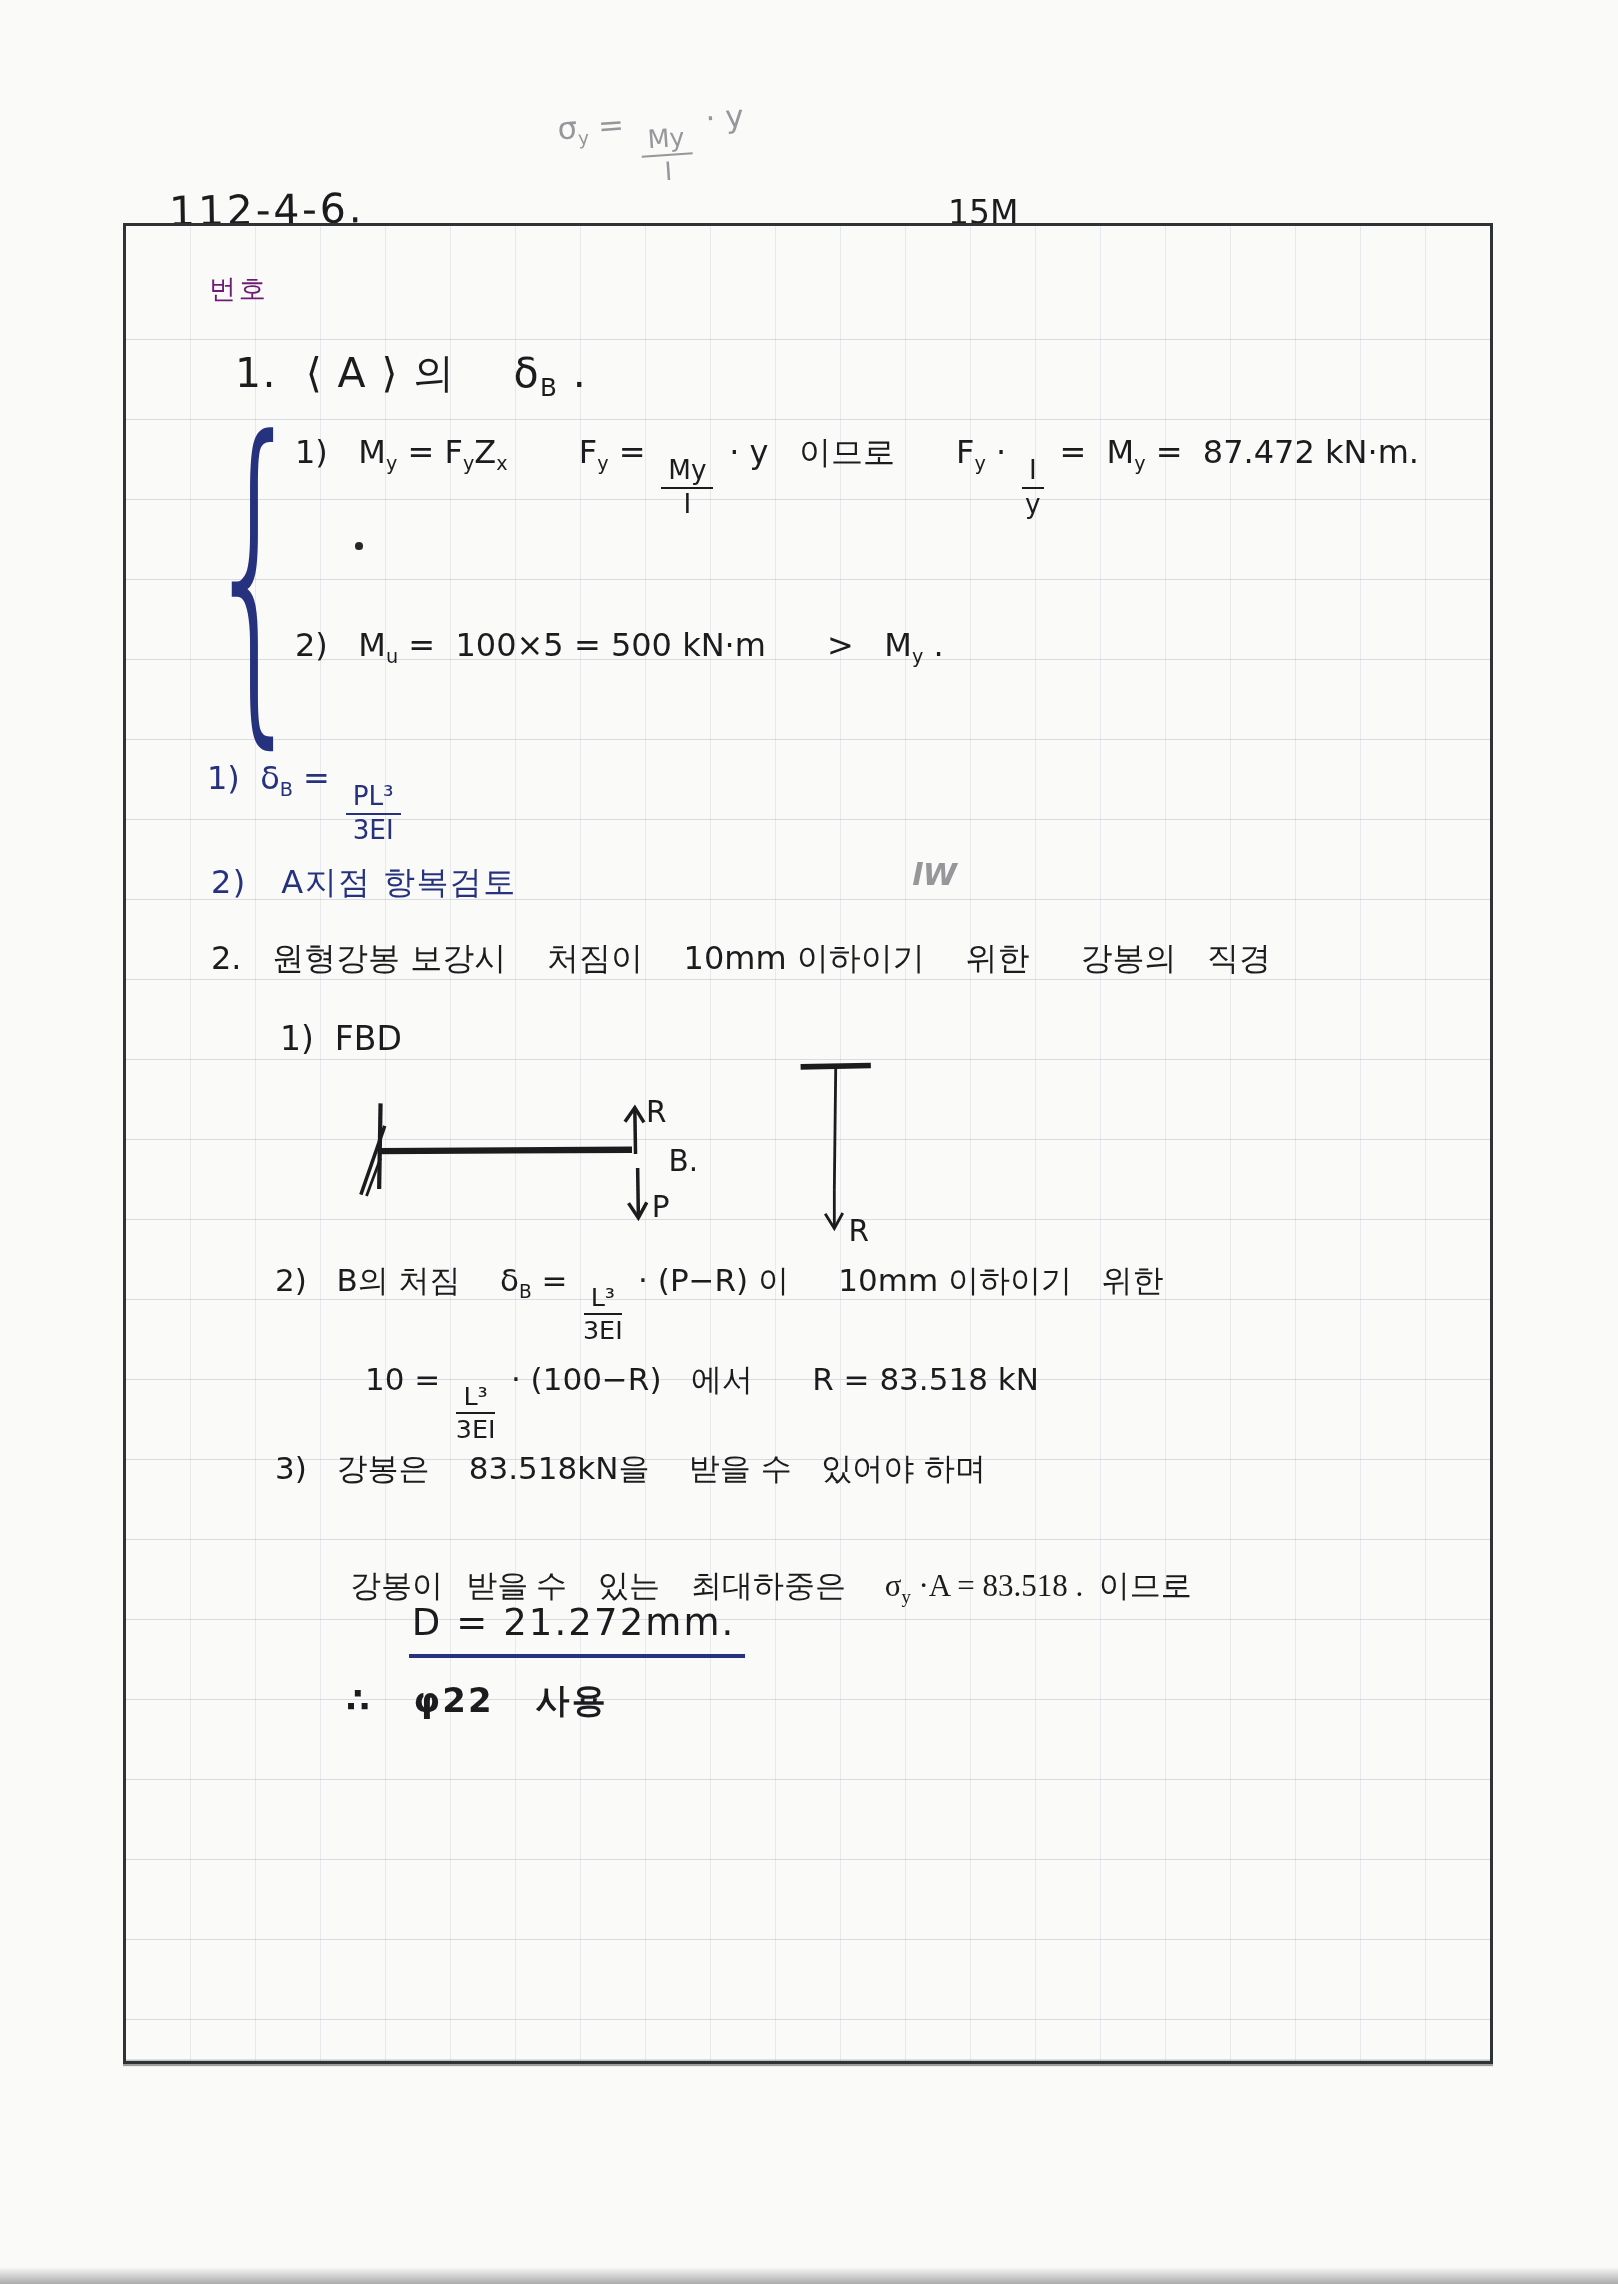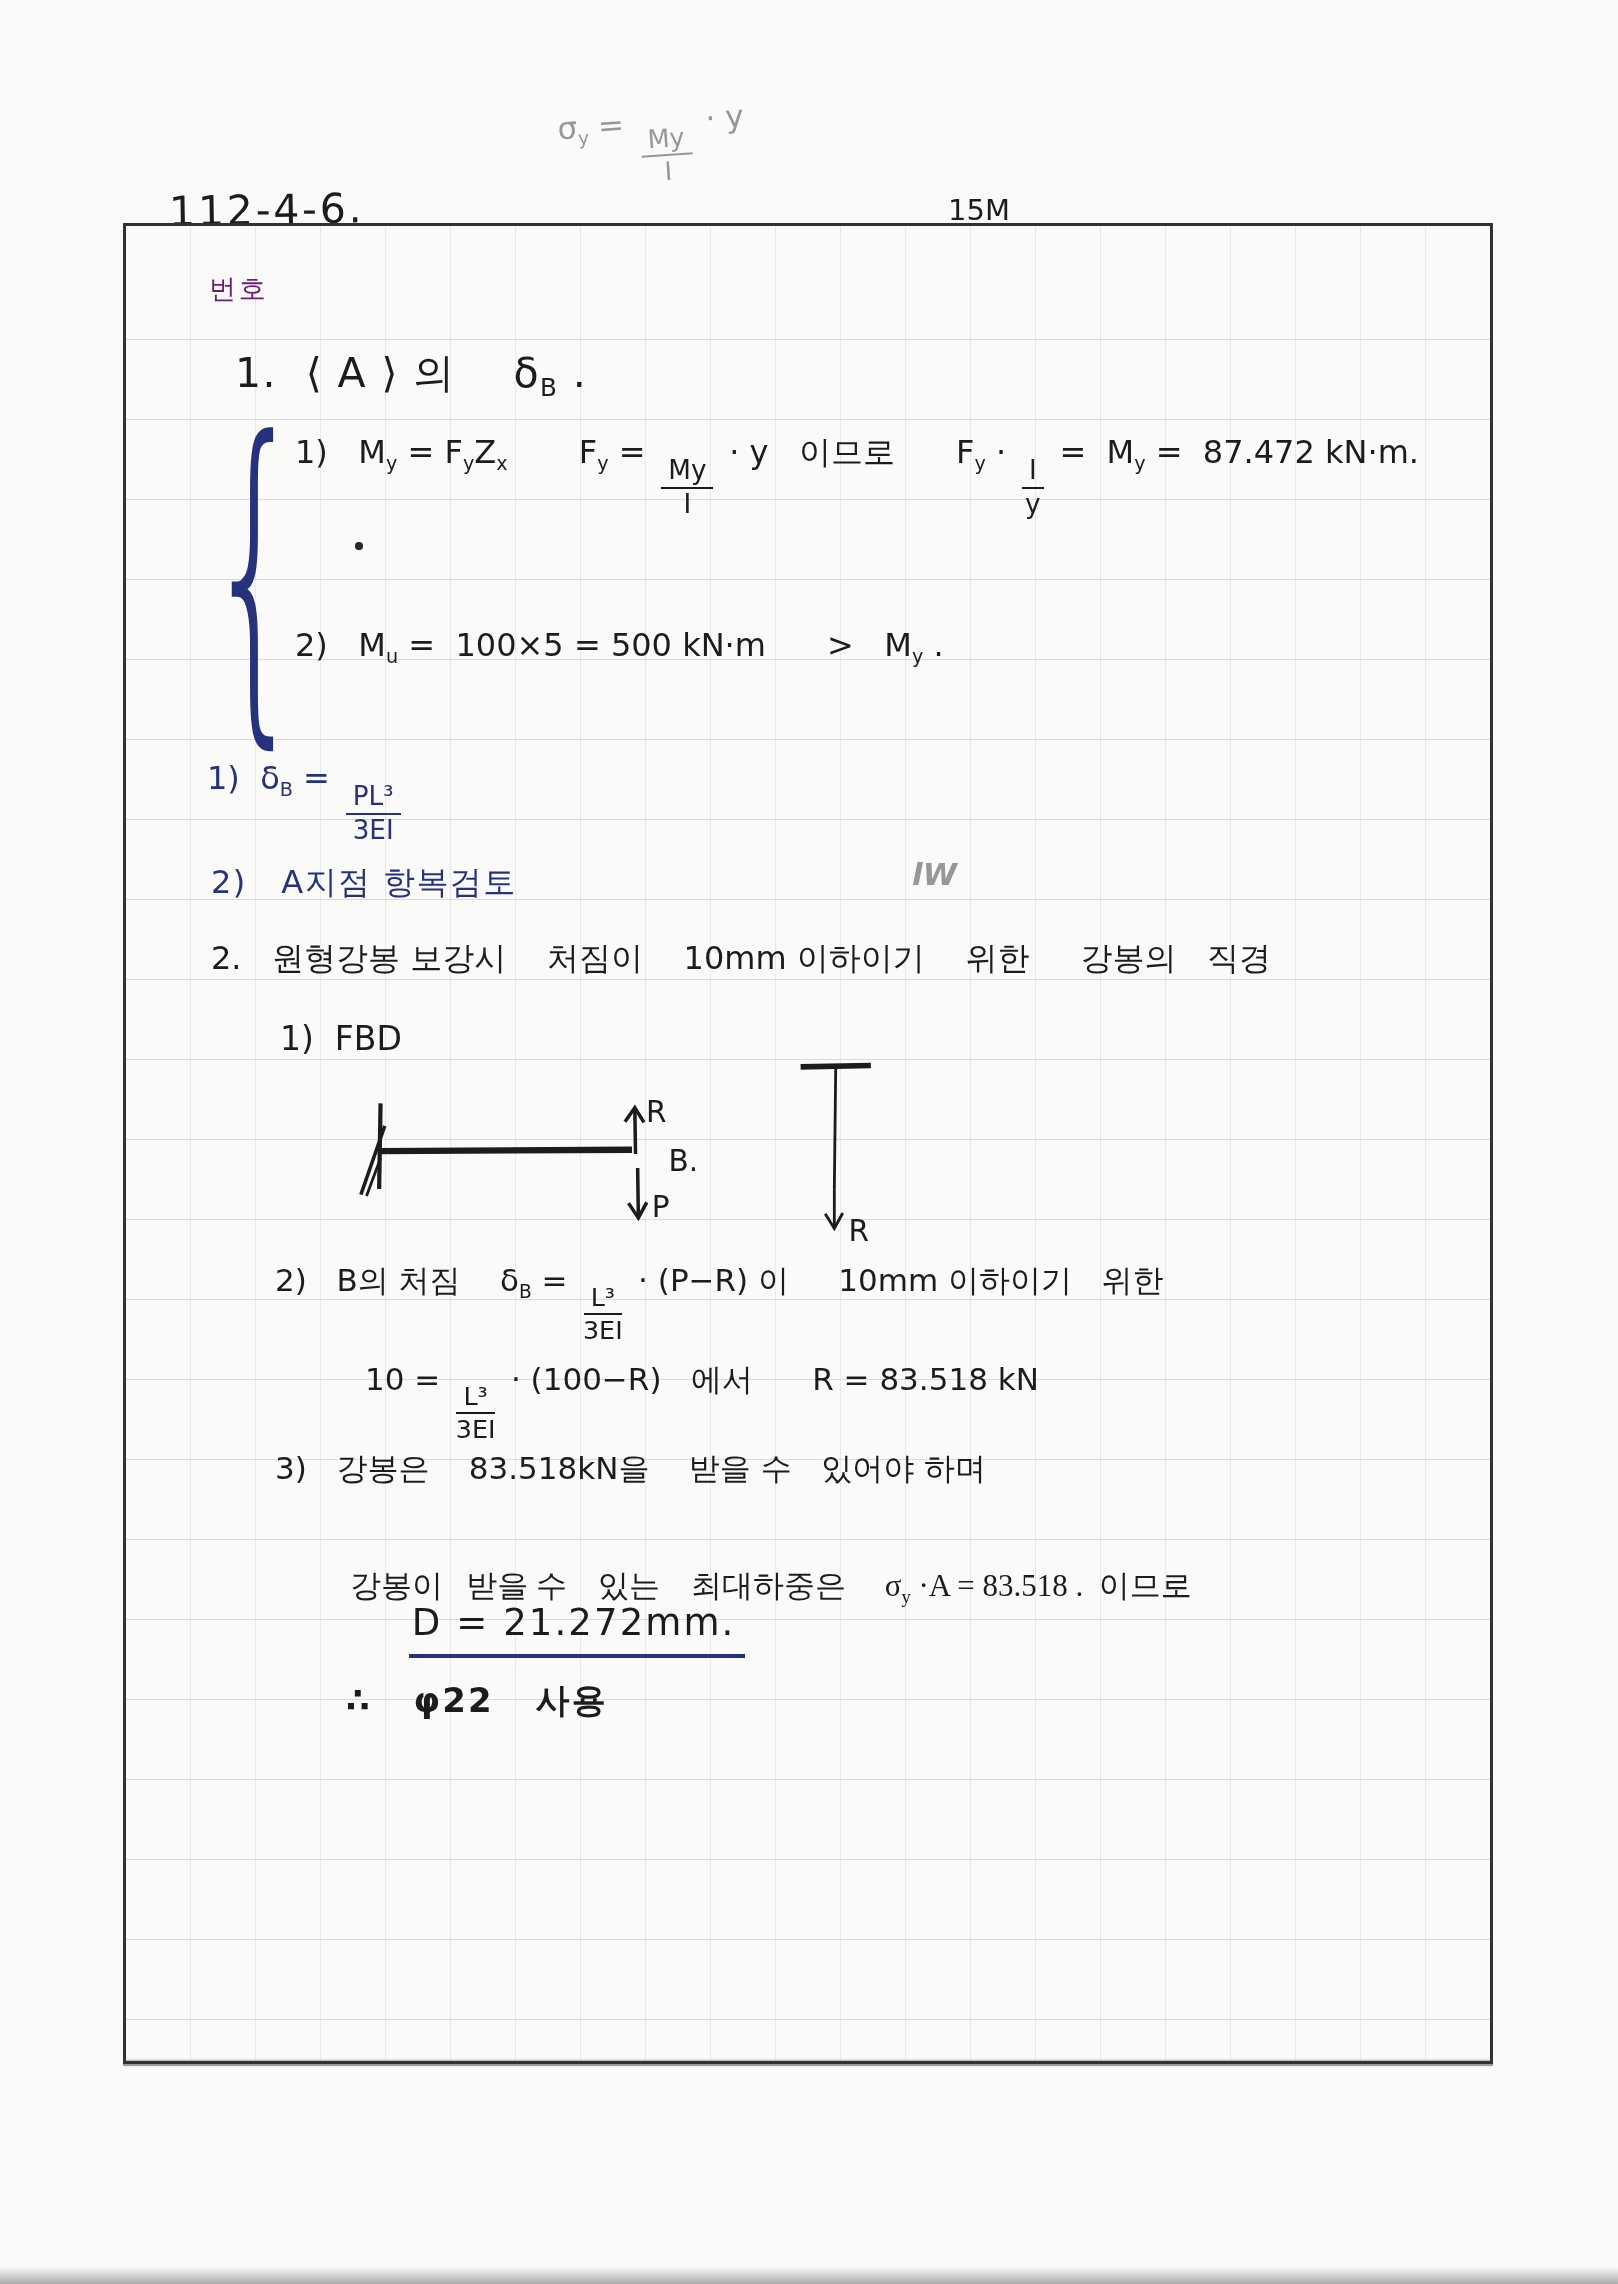--- a/index.html
+++ b/index.html
@@ -28,21 +28,21 @@
   sub{font-size:.6em;vertical-align:-.35em;}
   .frac{
     display:inline-flex;flex-direction:column;align-items:center;
     vertical-align:-.6em;line-height:1.06;font-size:.82em;margin:0 5.6px;
   }
   .frac .num{border-bottom:2.8px solid currentColor;padding:0 7px 2.1px;}
   .frac .den{padding-top:2.1px;}
 
   .pencil-formula{left:559px;top:105px;font-size:31px;transform:rotate(-4deg);}
   .exam-code{left:169px;top:187px;font-size:41px;transform:rotate(-1deg);letter-spacing:2.8px;}
-  .time-note{left:948px;top:194px;font-size:29px;}
+  .time-note{left:948px;top:194px;font-size:33px;}
   .form-label{left:209px;top:273px;font-size:27px;color:#701a75;letter-spacing:2.8px;}
 
   .p1-title{left:235px;top:350px;font-size:41px;letter-spacing:1.4px;}
   .brace{
     position:absolute;left:205px;top:412px;
     font-size:351px;line-height:.92;font-weight:200;
     transform:scaleX(.45);transform-origin:left top;
   }
   .p1-s1{left:295px;top:434px;font-size:32px;}
   .pencil-dot{position:absolute;left:355px;top:542px;width:7.7px;height:7.7px;border-radius:50%;background:#26282a;}

